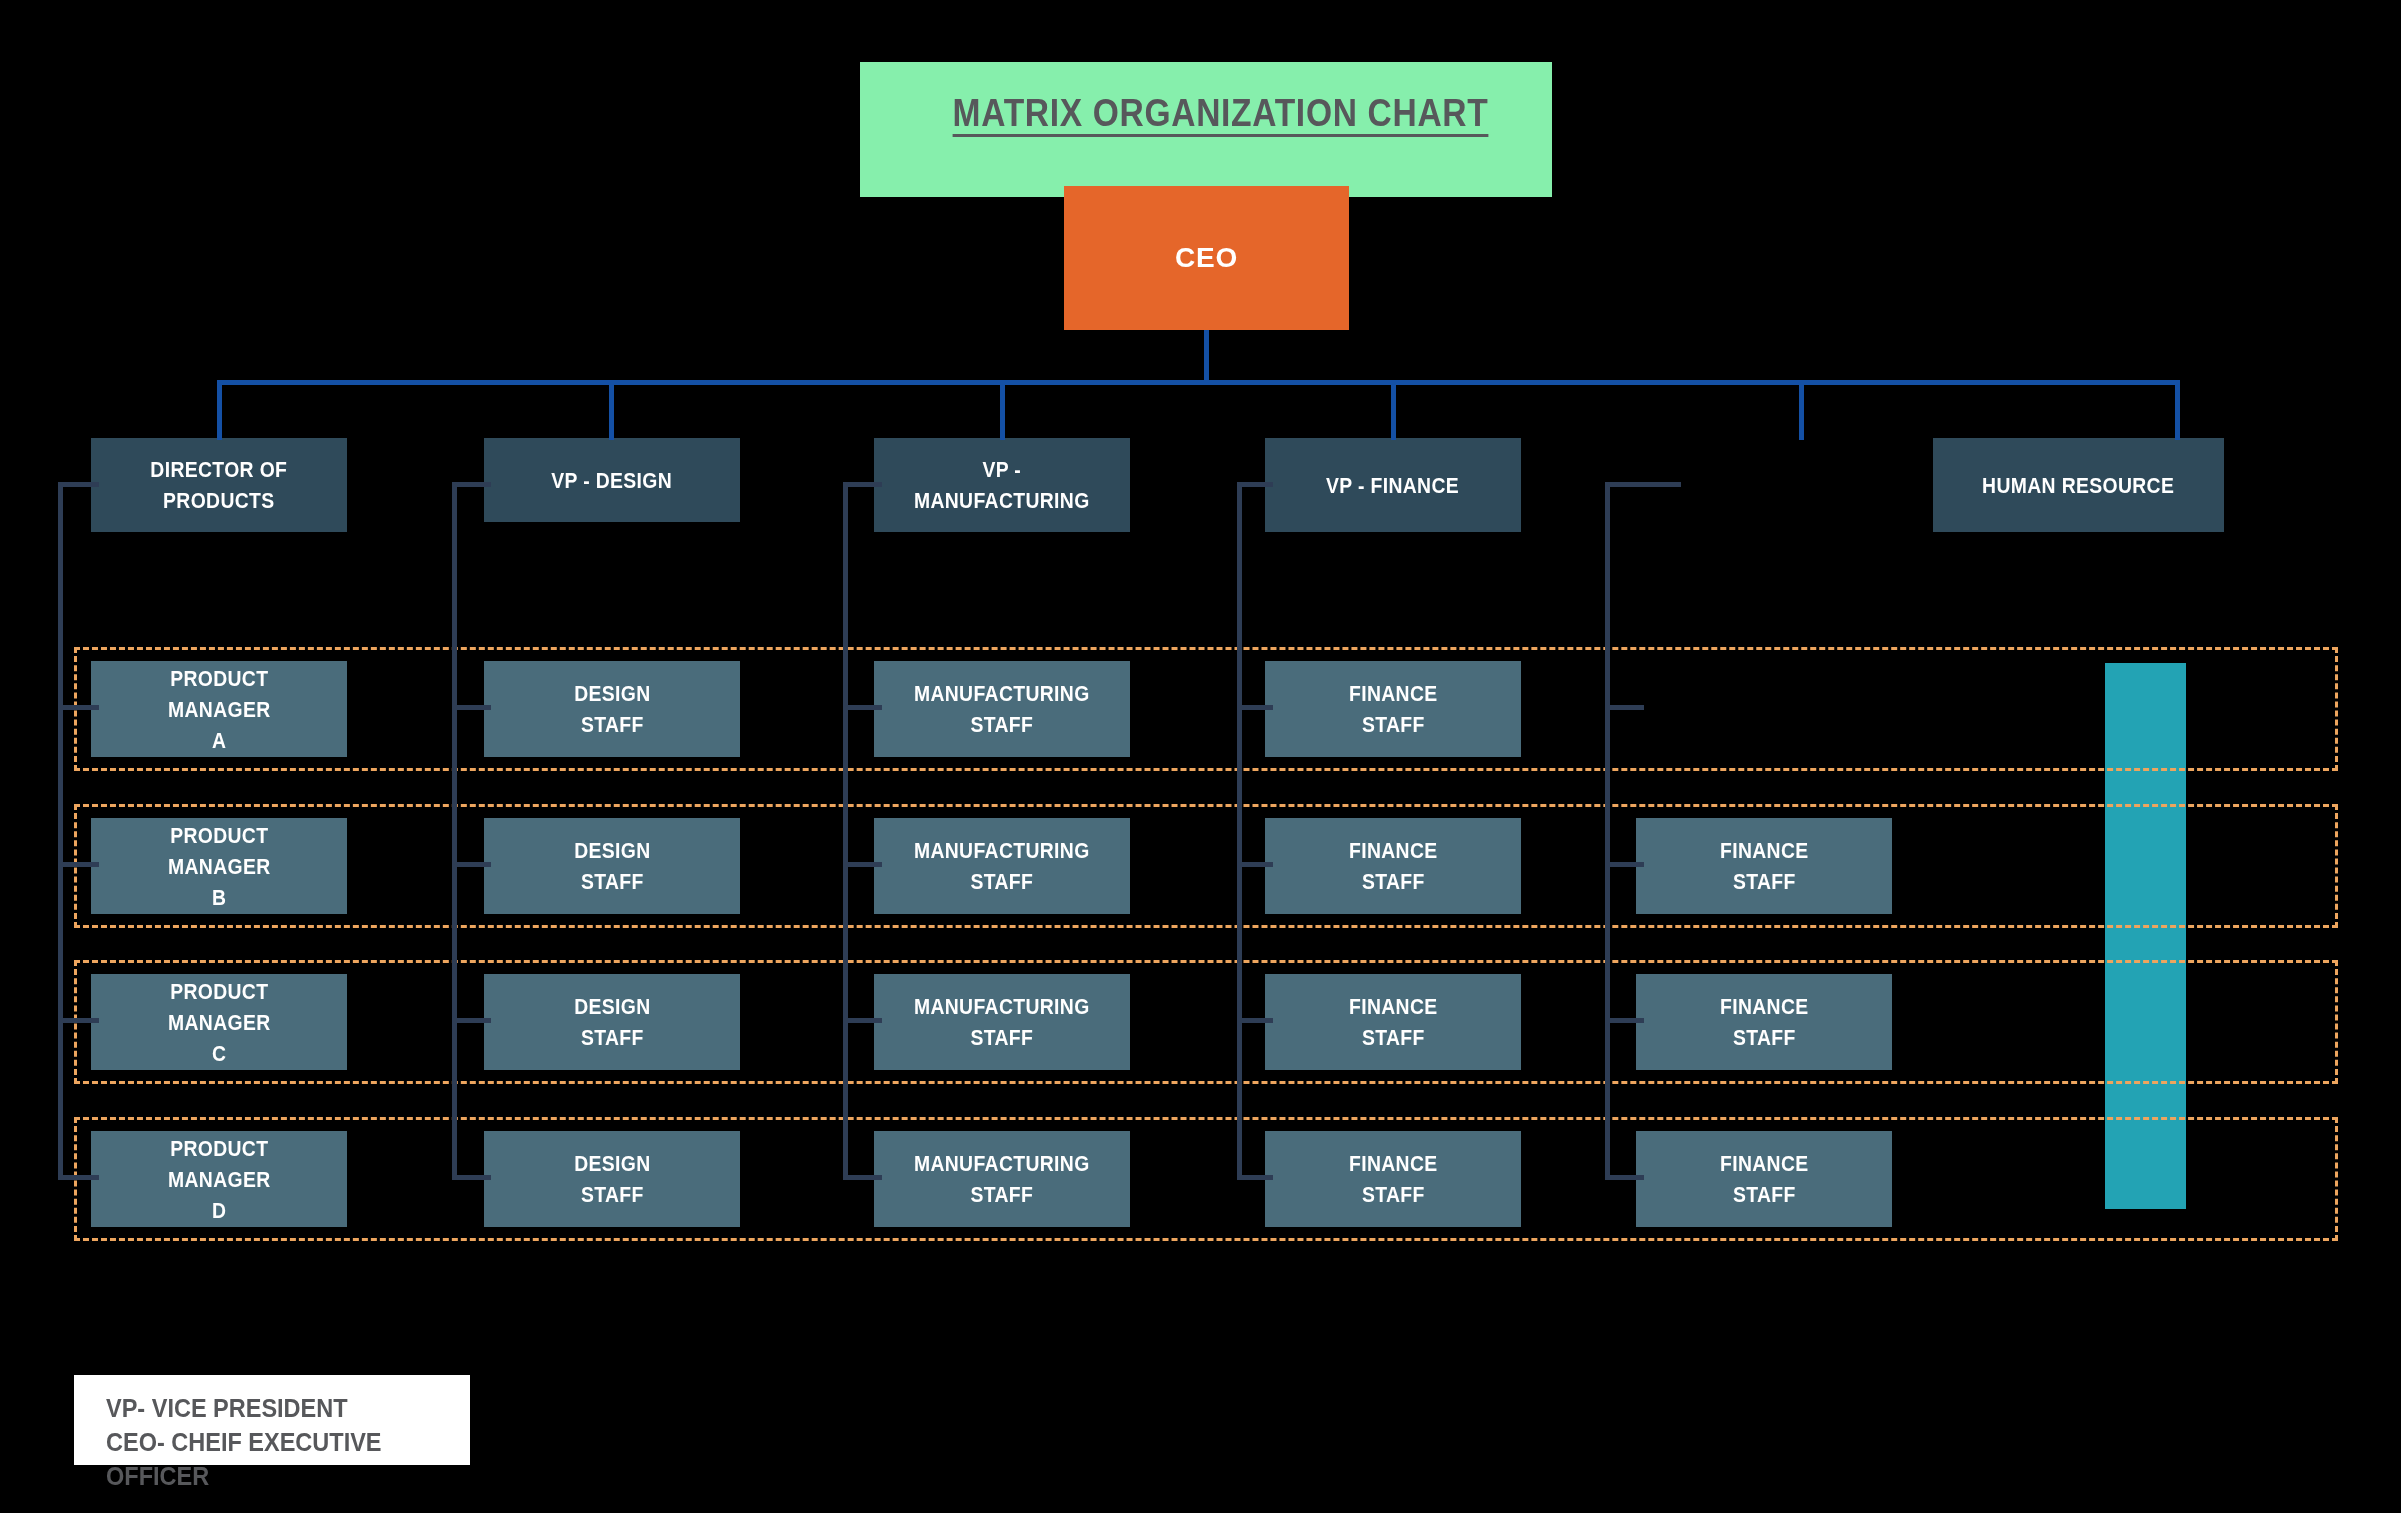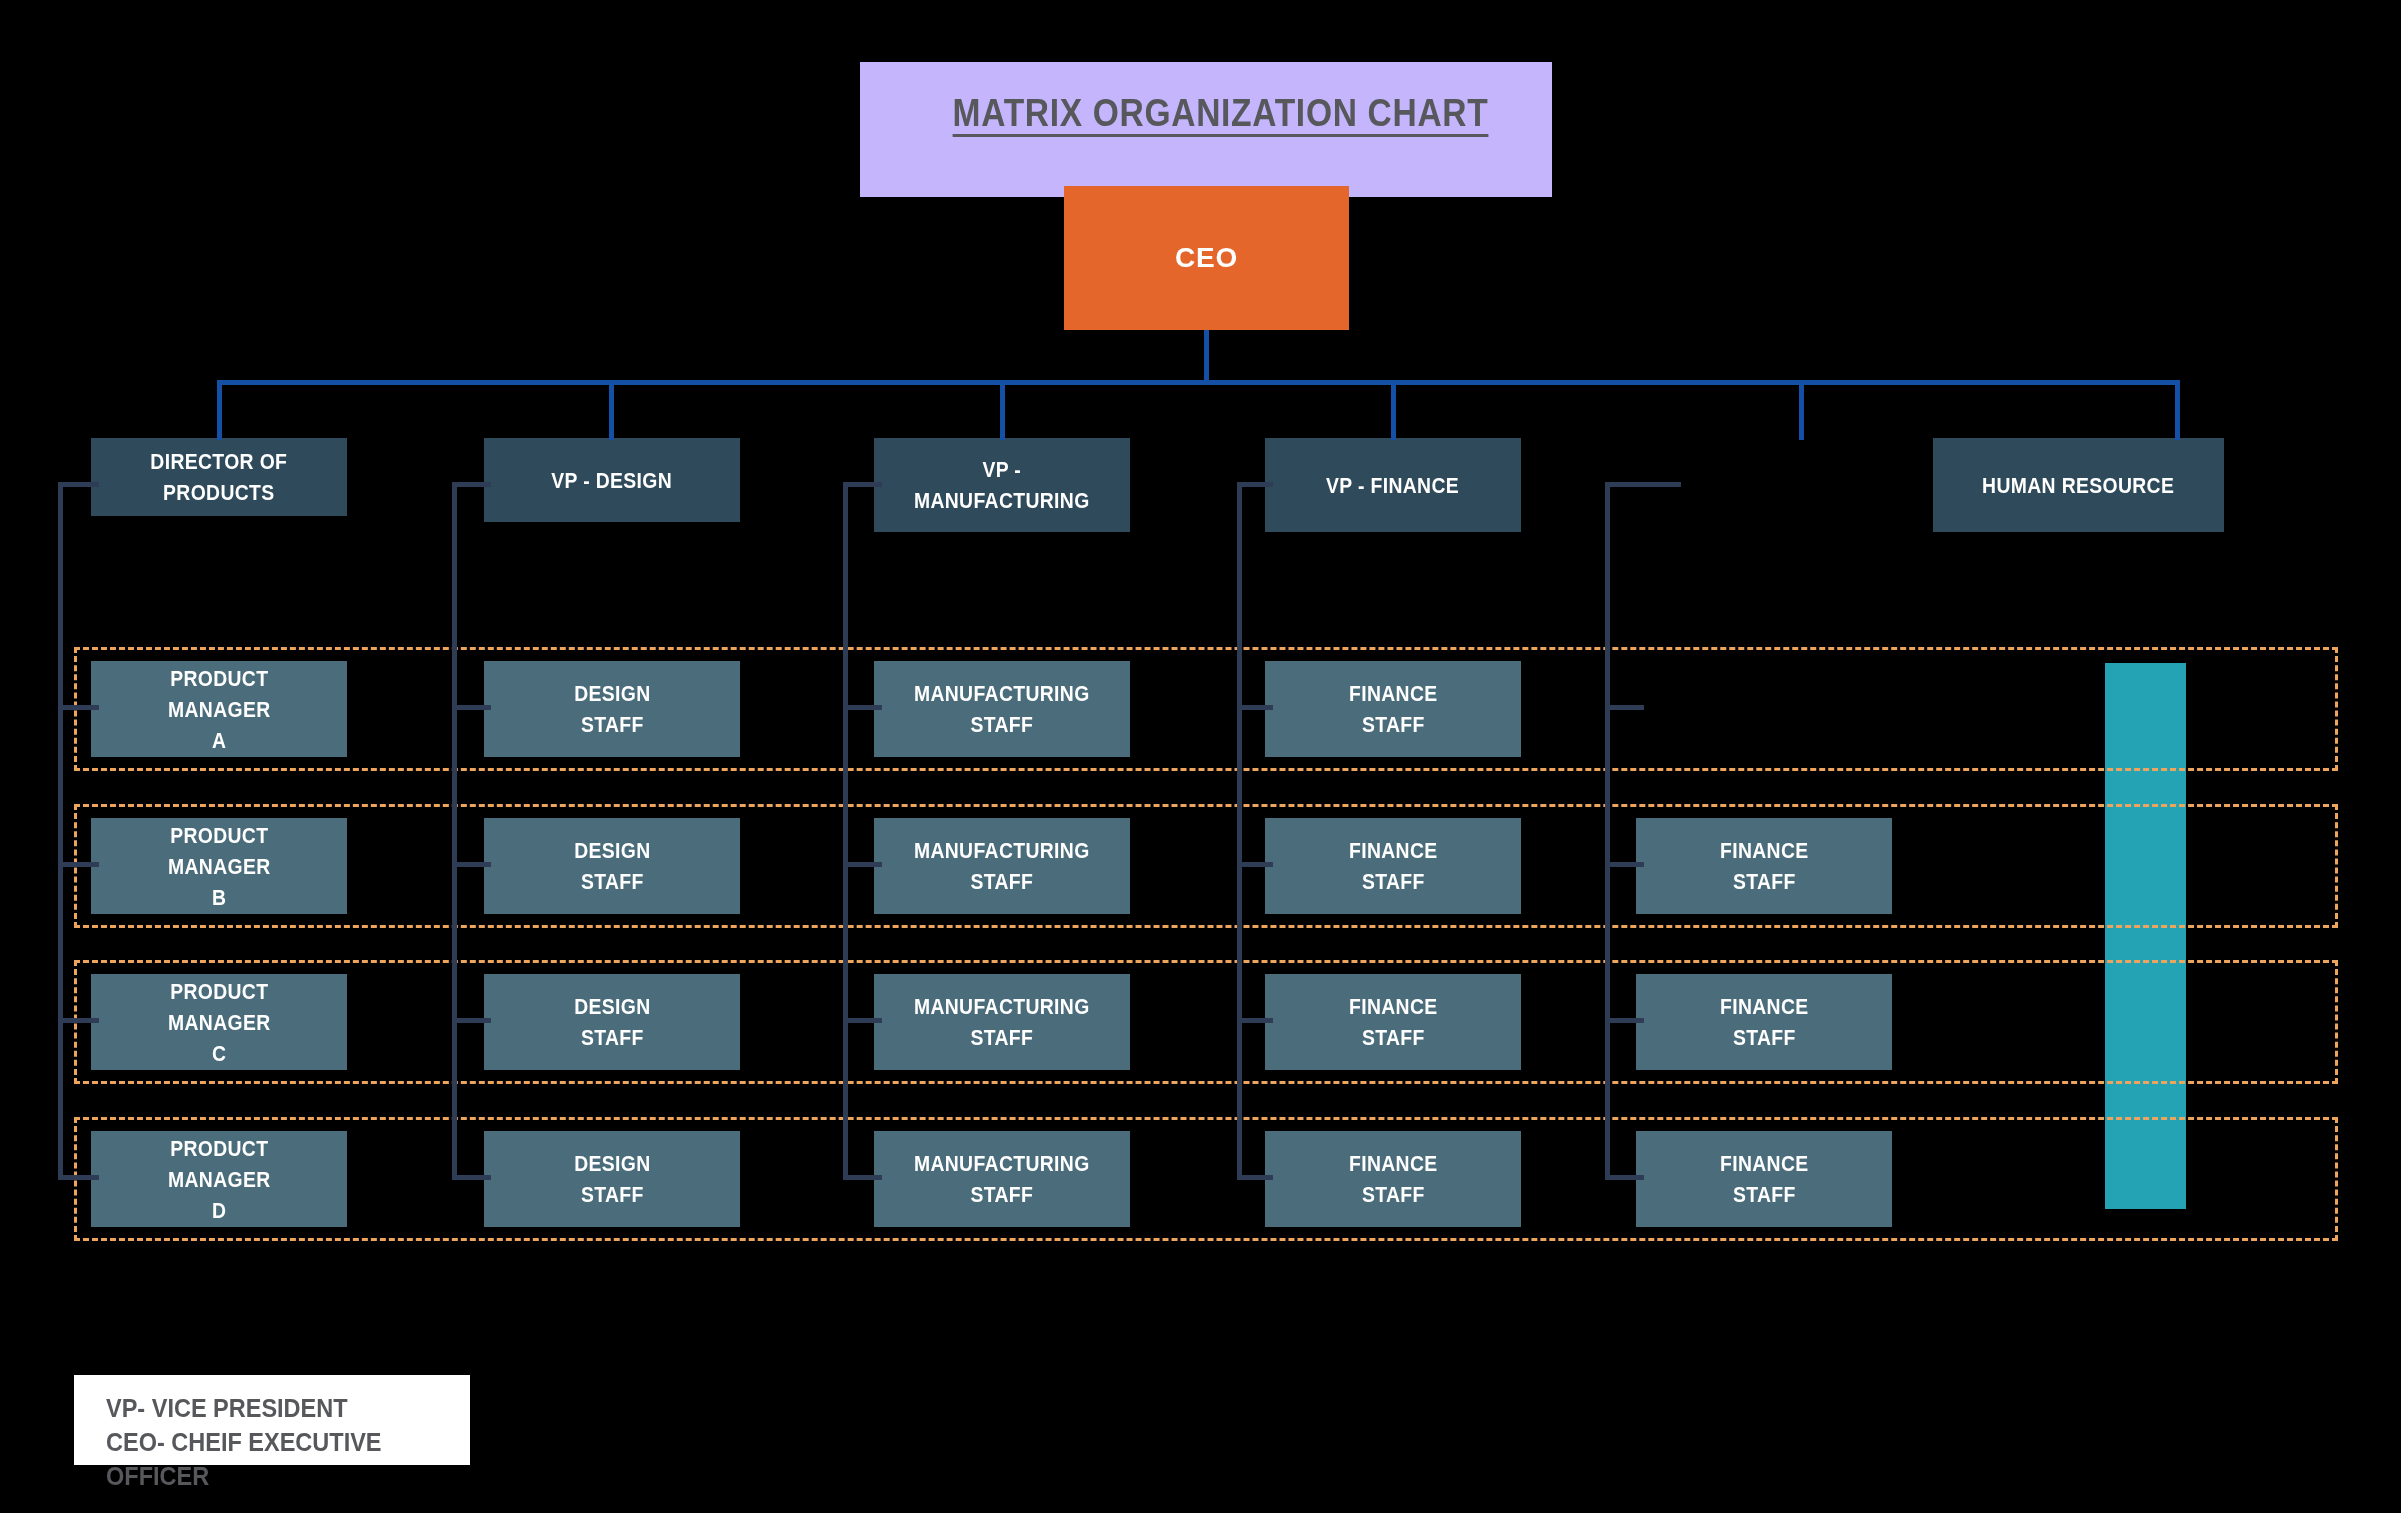--- a/index.html
+++ b/index.html
@@ -7,21 +7,21 @@
     position:relative;
     width:2401px;height:1513px;
     background:#000000;
     overflow:hidden;
     font-family:"Liberation Sans","DejaVu Sans",sans-serif;
   }
   
   .abs{position:absolute;box-sizing:border-box;}
   .flexc{display:flex;align-items:center;justify-content:center;text-align:center;}
   
-  .title-box{background:#c4b5fd;z-index:5;padding-left:29px;}
+  .title-box{background:#86efac;z-index:5;padding-left:29px;}
   .title-text{
     font-size:39px;font-weight:700;color:#57585B;
     letter-spacing:0.8px;text-decoration:underline;
     text-decoration-thickness:3.1px;text-underline-offset:7.7px;
     transform:scaleX(0.86);white-space:nowrap;
   }
   
   .ceo-box{background:#E5662A;z-index:6;}
   .ceo-text{font-size:28px;font-weight:700;color:#ffffff;letter-spacing:0.8px;}
   
@@ -65,21 +65,21 @@
 
   <div class="abs blue-line" style="left:1204px;top:330px;width:4.6px;height:53px;"></div>
   <div class="abs blue-line" style="left:217px;top:380px;width:1963px;height:4.6px;"></div>
   <div class="abs blue-line" style="left:217px;top:380px;width:4.6px;height:60px;"></div>
   <div class="abs blue-line" style="left:609px;top:380px;width:4.6px;height:60px;"></div>
   <div class="abs blue-line" style="left:1000px;top:380px;width:4.6px;height:60px;"></div>
   <div class="abs blue-line" style="left:1391px;top:380px;width:4.6px;height:60px;"></div>
   <div class="abs blue-line" style="left:1799px;top:380px;width:4.6px;height:60px;"></div>
   <div class="abs blue-line" style="left:2175px;top:380px;width:4.6px;height:60px;"></div>
 
-  <div class="abs head-box flexc" style="left:91px;top:438px;width:256px;height:78px;">
+  <div class="abs head-box flexc" style="left:91px;top:438px;width:256px;height:94px;">
     <span class="node-text">DIRECTOR OF
 PRODUCTS</span>
   </div>
   <div class="abs head-box flexc" style="left:484px;top:438px;width:256px;height:84px;">
     <span class="node-text">VP - DESIGN</span>
   </div>
   <div class="abs head-box flexc" style="left:874px;top:438px;width:256px;height:94px;">
     <span class="node-text">VP -
 MANUFACTURING</span>
   </div>

